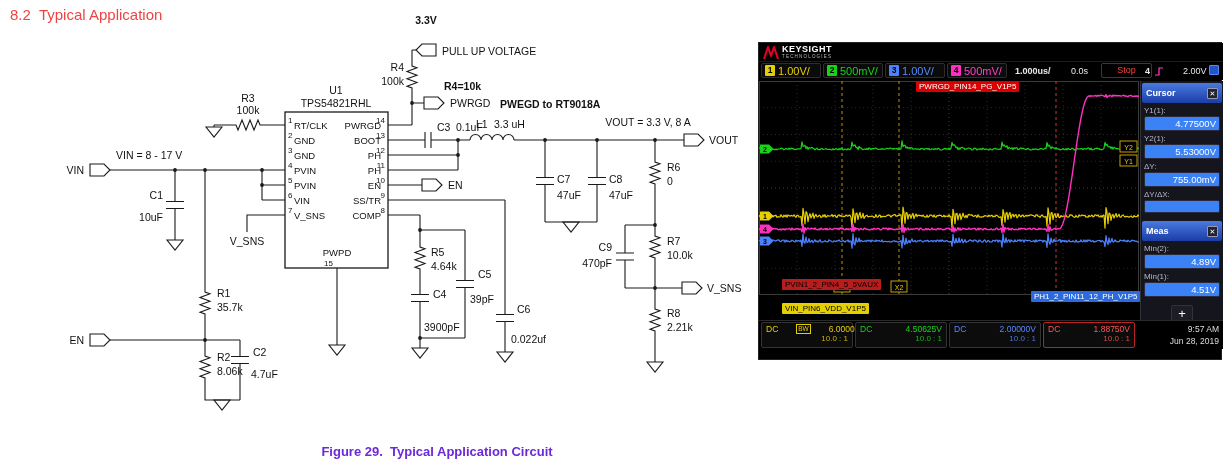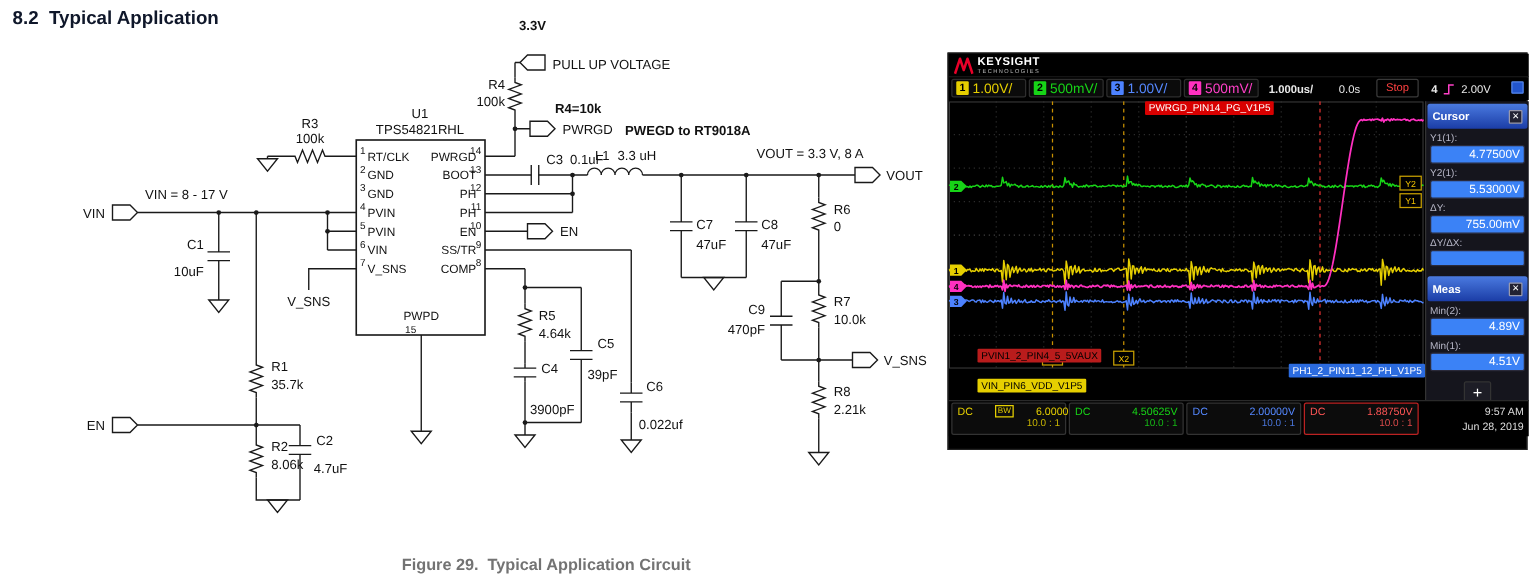--- a/index.html
+++ b/index.html
@@ -1,20 +1,20 @@
 <!DOCTYPE html>
 <html><head>
 <meta charset="utf-8">
 <style>
   *{margin:0;padding:0;box-sizing:border-box}
   html,body{width:1230px;height:469px;background:#fff;overflow:hidden;
     font-family:"Liberation Sans",sans-serif}
   .abs{position:absolute}
-  #heading{left:10px;top:6px;font-size:15px;font-weight:bold;color:#0f172a;white-space:pre}
-  #caption{left:157px;top:444px;width:560px;text-align:center;font-size:13px;font-weight:bold;color:#737373;white-space:pre}
+  #heading{left:10px;top:6px;font-size:15px;font-weight:normal;color:#ef4444;white-space:pre}
+  #caption{left:157px;top:444px;width:560px;text-align:center;font-size:13px;font-weight:bold;color:#6d28d9;white-space:pre}
   
   #schem{left:0;top:0}
   #schem text{font-family:"Liberation Sans",sans-serif;fill:#111}
   .t{font-size:10.5px}
   .tp{font-size:9.5px}
   .tn{font-size:8px;fill:#222}
   .tr{font-size:10.5px;fill:#c00;font-weight:bold}
   .mid{text-anchor:middle}.end{text-anchor:end}
   .wire,.comp{fill:none;stroke:#1a1a1a;stroke-width:1.1}
   .icbox{fill:none;stroke:#1a1a1a;stroke-width:1.3}
@@ -27,21 +27,21 @@
   #logotext .l1{font-size:9px;font-weight:bold;color:#fff;letter-spacing:.5px;line-height:9px}
   #logotext .l2{font-size:4.5px;color:#bbb;letter-spacing:1.2px;line-height:6px}
   #scid{right:5px;top:5px;font-size:8px;color:#d0d0d0;white-space:pre}
   #chbar{left:0;top:19px;width:464px;height:18px;background:#000}
   .chbox{position:absolute;top:1px;width:60px;height:15px;background:#0b0b0b;border:1px solid #2e2e2e;border-radius:2px;display:flex;align-items:center;gap:3px;padding:0 3px}
   .chnum{width:10px;height:11px;font-size:8.5px;font-weight:bold;color:#000;text-align:center;line-height:11px;border-radius:1px}
   .b1{background:#e6cf00}.b2{background:#17d417}.b3{background:#4d82ff}.b4{background:#ff30c0}
   .c1{color:#e6cf00}.c2{color:#17d417}.c3{color:#5588ff}.c4{color:#ff40c8}
   .chscale{font-size:11px}
   .bartxt{position:absolute;top:4px;font-size:9px;color:#e8e8e8}
-  #stopbox{position:absolute;left:342px;top:1px;width:34px;height:15px;border:1px solid #3a3a3a;border-radius:2px;color:#ff4040;text-align:center;line-height:13px;font-size:9px}
+  #stopbox{position:absolute;left:342px;top:1px;width:51px;height:15px;border:1px solid #3a3a3a;border-radius:2px;color:#ff4040;text-align:center;line-height:13px;font-size:9px}
   #cornericon{position:absolute;left:450px;top:3px;width:10px;height:10px;background:#2255cc;border:1px solid #5588ee;border-radius:1px}
   #grat{left:0;top:38px;width:380px;height:214px}
   .wlabel{position:absolute;font-size:8px;font-weight:normal;padding:1px 3px;border-radius:1px;white-space:nowrap}
   #lbl-pwrgd{left:157px;top:38px;background:#d80000;color:#fff}
   #lbl-pvin{left:23px;top:236px;background:#b91c1c;color:#000}
   #lbl-vin{left:23px;top:260px;background:#e6cf00;color:#000}
   #lbl-ph{left:272px;top:248px;background:#2b6bdf;color:#fff}
   #sidebar{left:381px;top:38px;width:83px;height:239px;background:#15151d;border-left:1px solid #333}
   .panel-h{height:20px;background:linear-gradient(#4a7ae0,#1b3da6);color:#fff;font-size:9px;font-weight:bold;display:flex;align-items:center;padding:0 4px;border-radius:2px;margin:2px 1px 3px}
   .panel-h .close{margin-left:auto;width:11px;height:11px;border:1px solid #99a;background:#223;font-size:7px;line-height:10px;text-align:center;border-radius:1px;font-weight:normal}
@@ -254,21 +254,21 @@
       <span class="chnum b4">4</span>
       <span class="chscale c4">500mV/</span>
     </div>
     <span class="bartxt" style="left:256px;font-weight:bold">1.000us/</span>
     <span class="bartxt" style="left:312px">0.0s</span>
     <div id="stopbox">Stop</div>
     <span class="bartxt c4" style="left:386px;font-weight:bold">4</span>
     <svg class="abs" style="left:395px;top:4px" width="11" height="11">
       <path d="M1 9 H5 V2 H9 M5 6 L5 2" fill="none" stroke="#ff40c8" stroke-width="1.2"></path>
     </svg>
-    <span class="bartxt c4" style="left:410px">2.00V</span>
+    <span class="bartxt c4" style="left:424px">2.00V</span>
     <div id="cornericon"></div>
   </div>
 
   <div id="grat" class="abs">
     <svg id="wave-svg" width="380" height="214" viewBox="0 0 380 214">
       <g id="grid-g">
           <line x1="38" y1="0" x2="38" y2="214" stroke="#2b2b2b" stroke-dasharray="1,3"></line>
           <line x1="76" y1="0" x2="76" y2="214" stroke="#2b2b2b" stroke-dasharray="1,3"></line>
           <line x1="114" y1="0" x2="114" y2="214" stroke="#2b2b2b" stroke-dasharray="1,3"></line>
           <line x1="152" y1="0" x2="152" y2="214" stroke="#2b2b2b" stroke-dasharray="1,3"></line>

